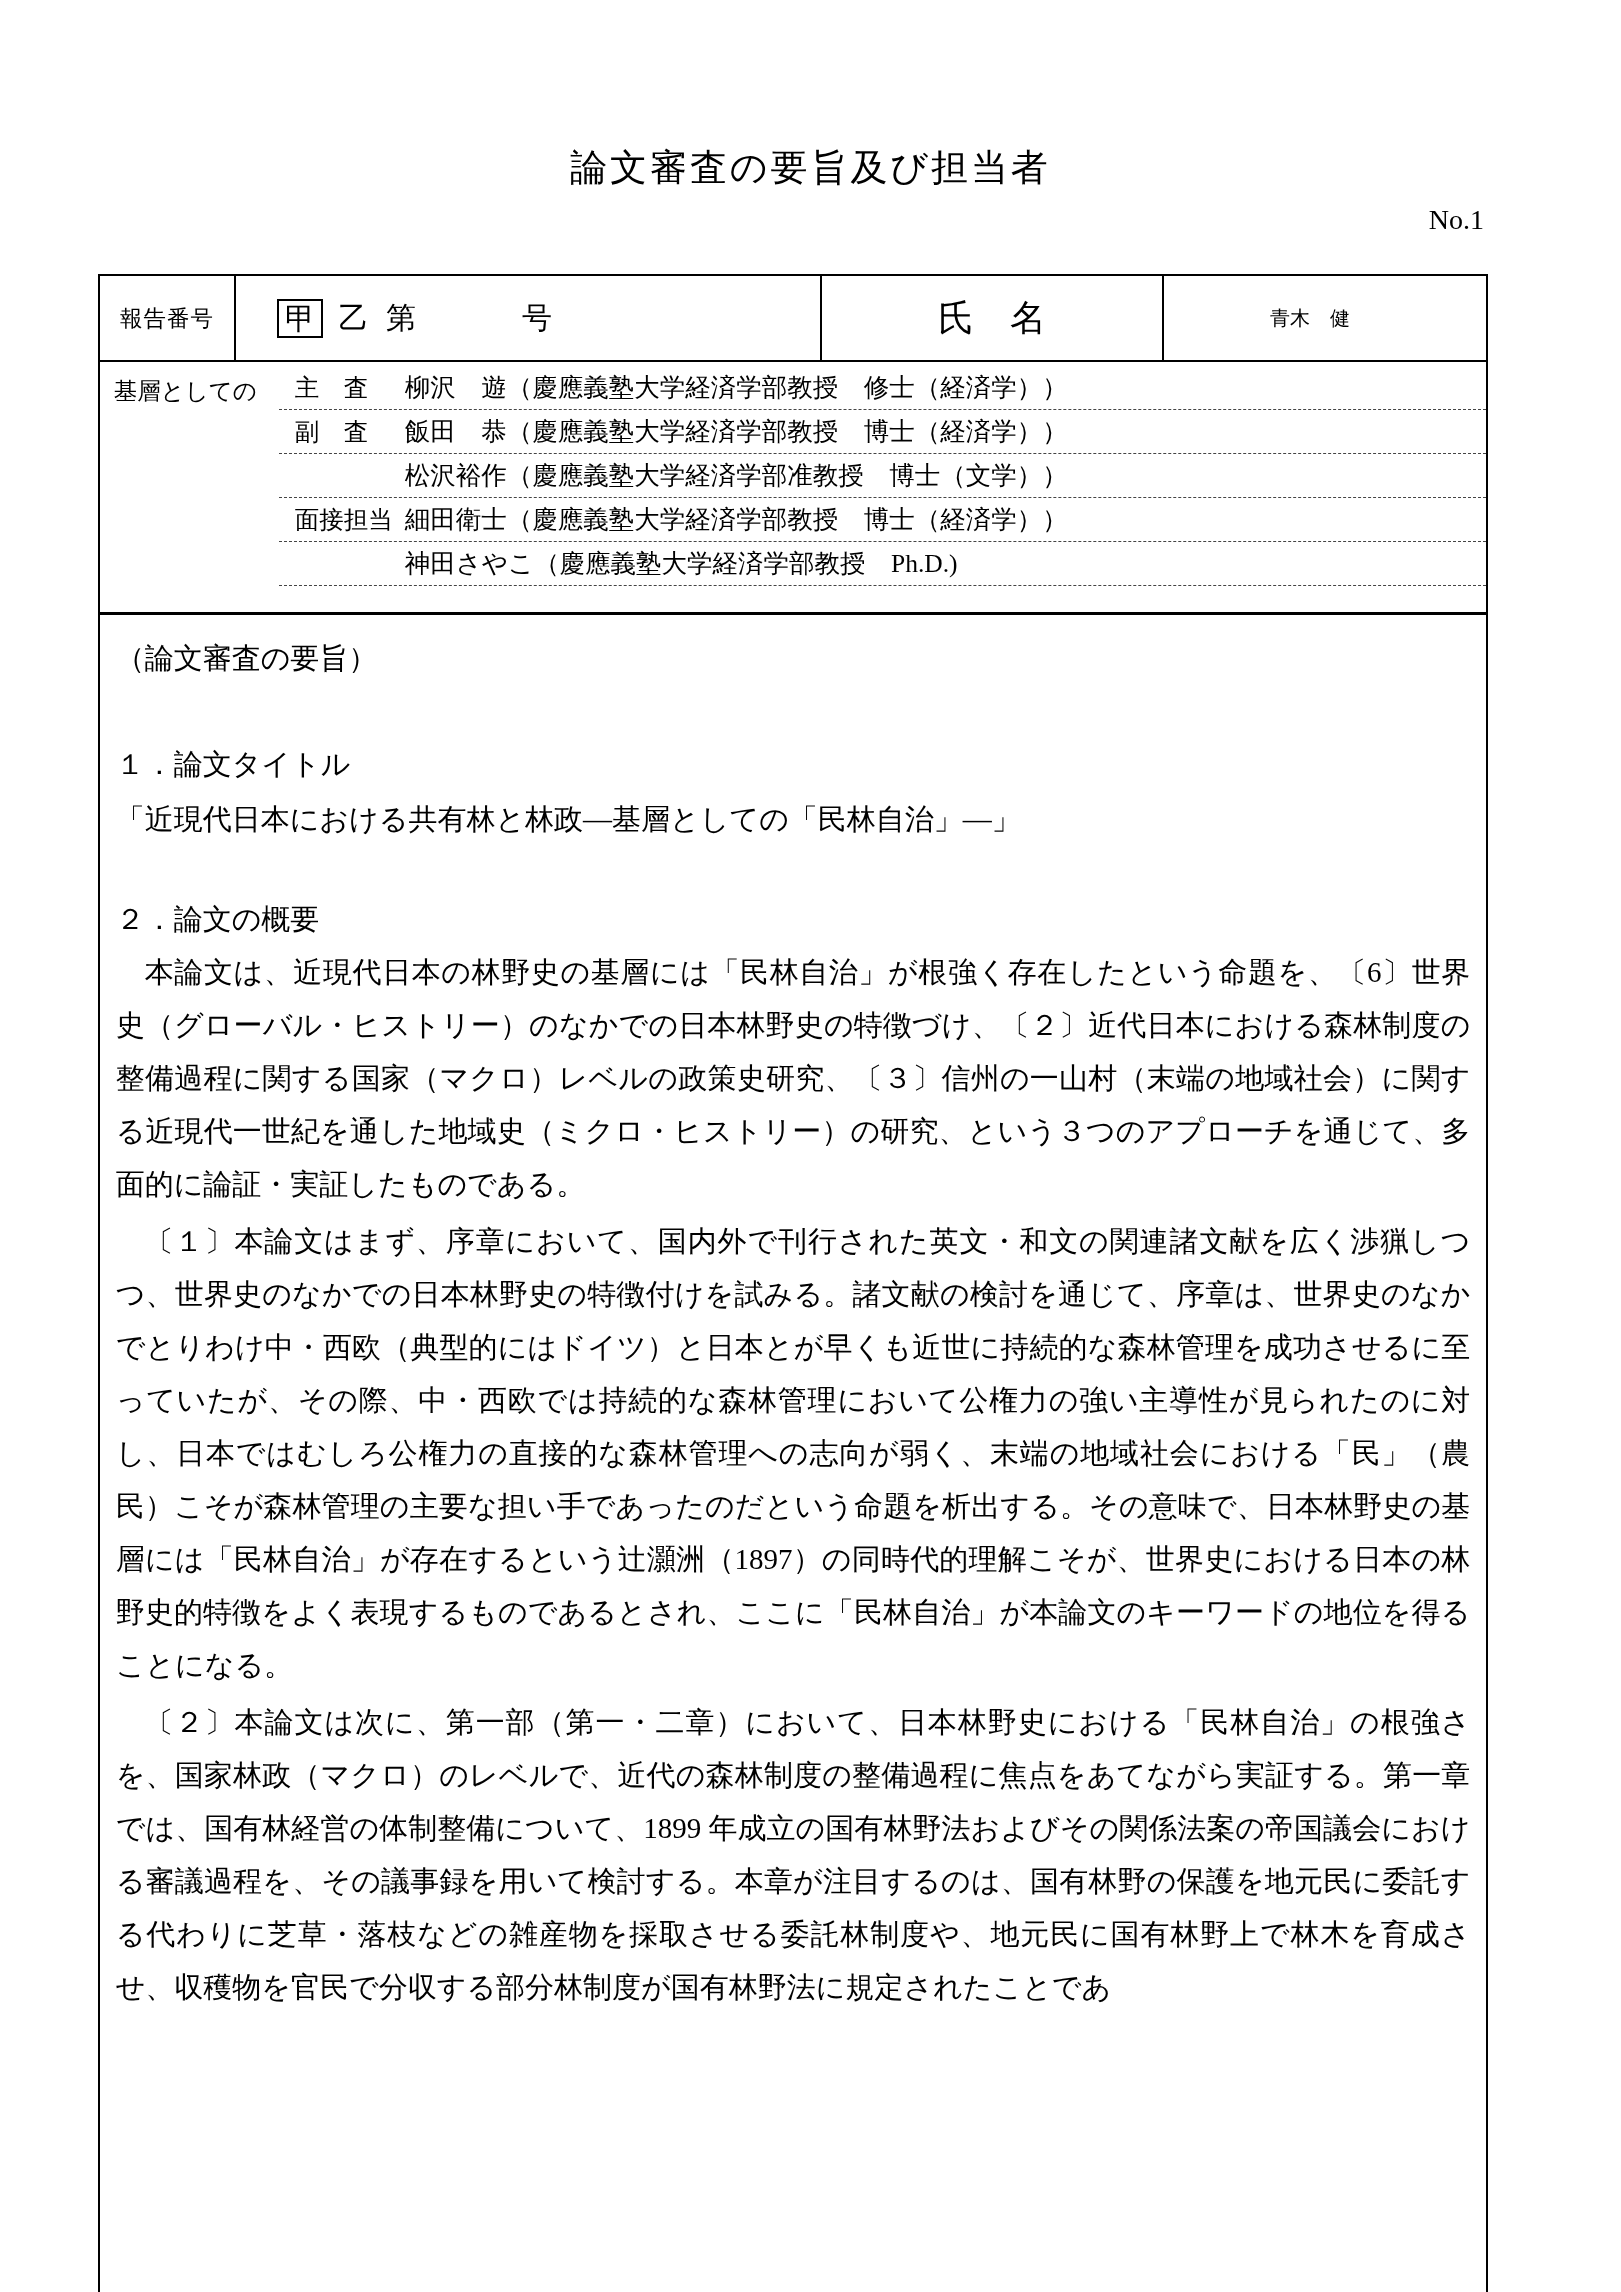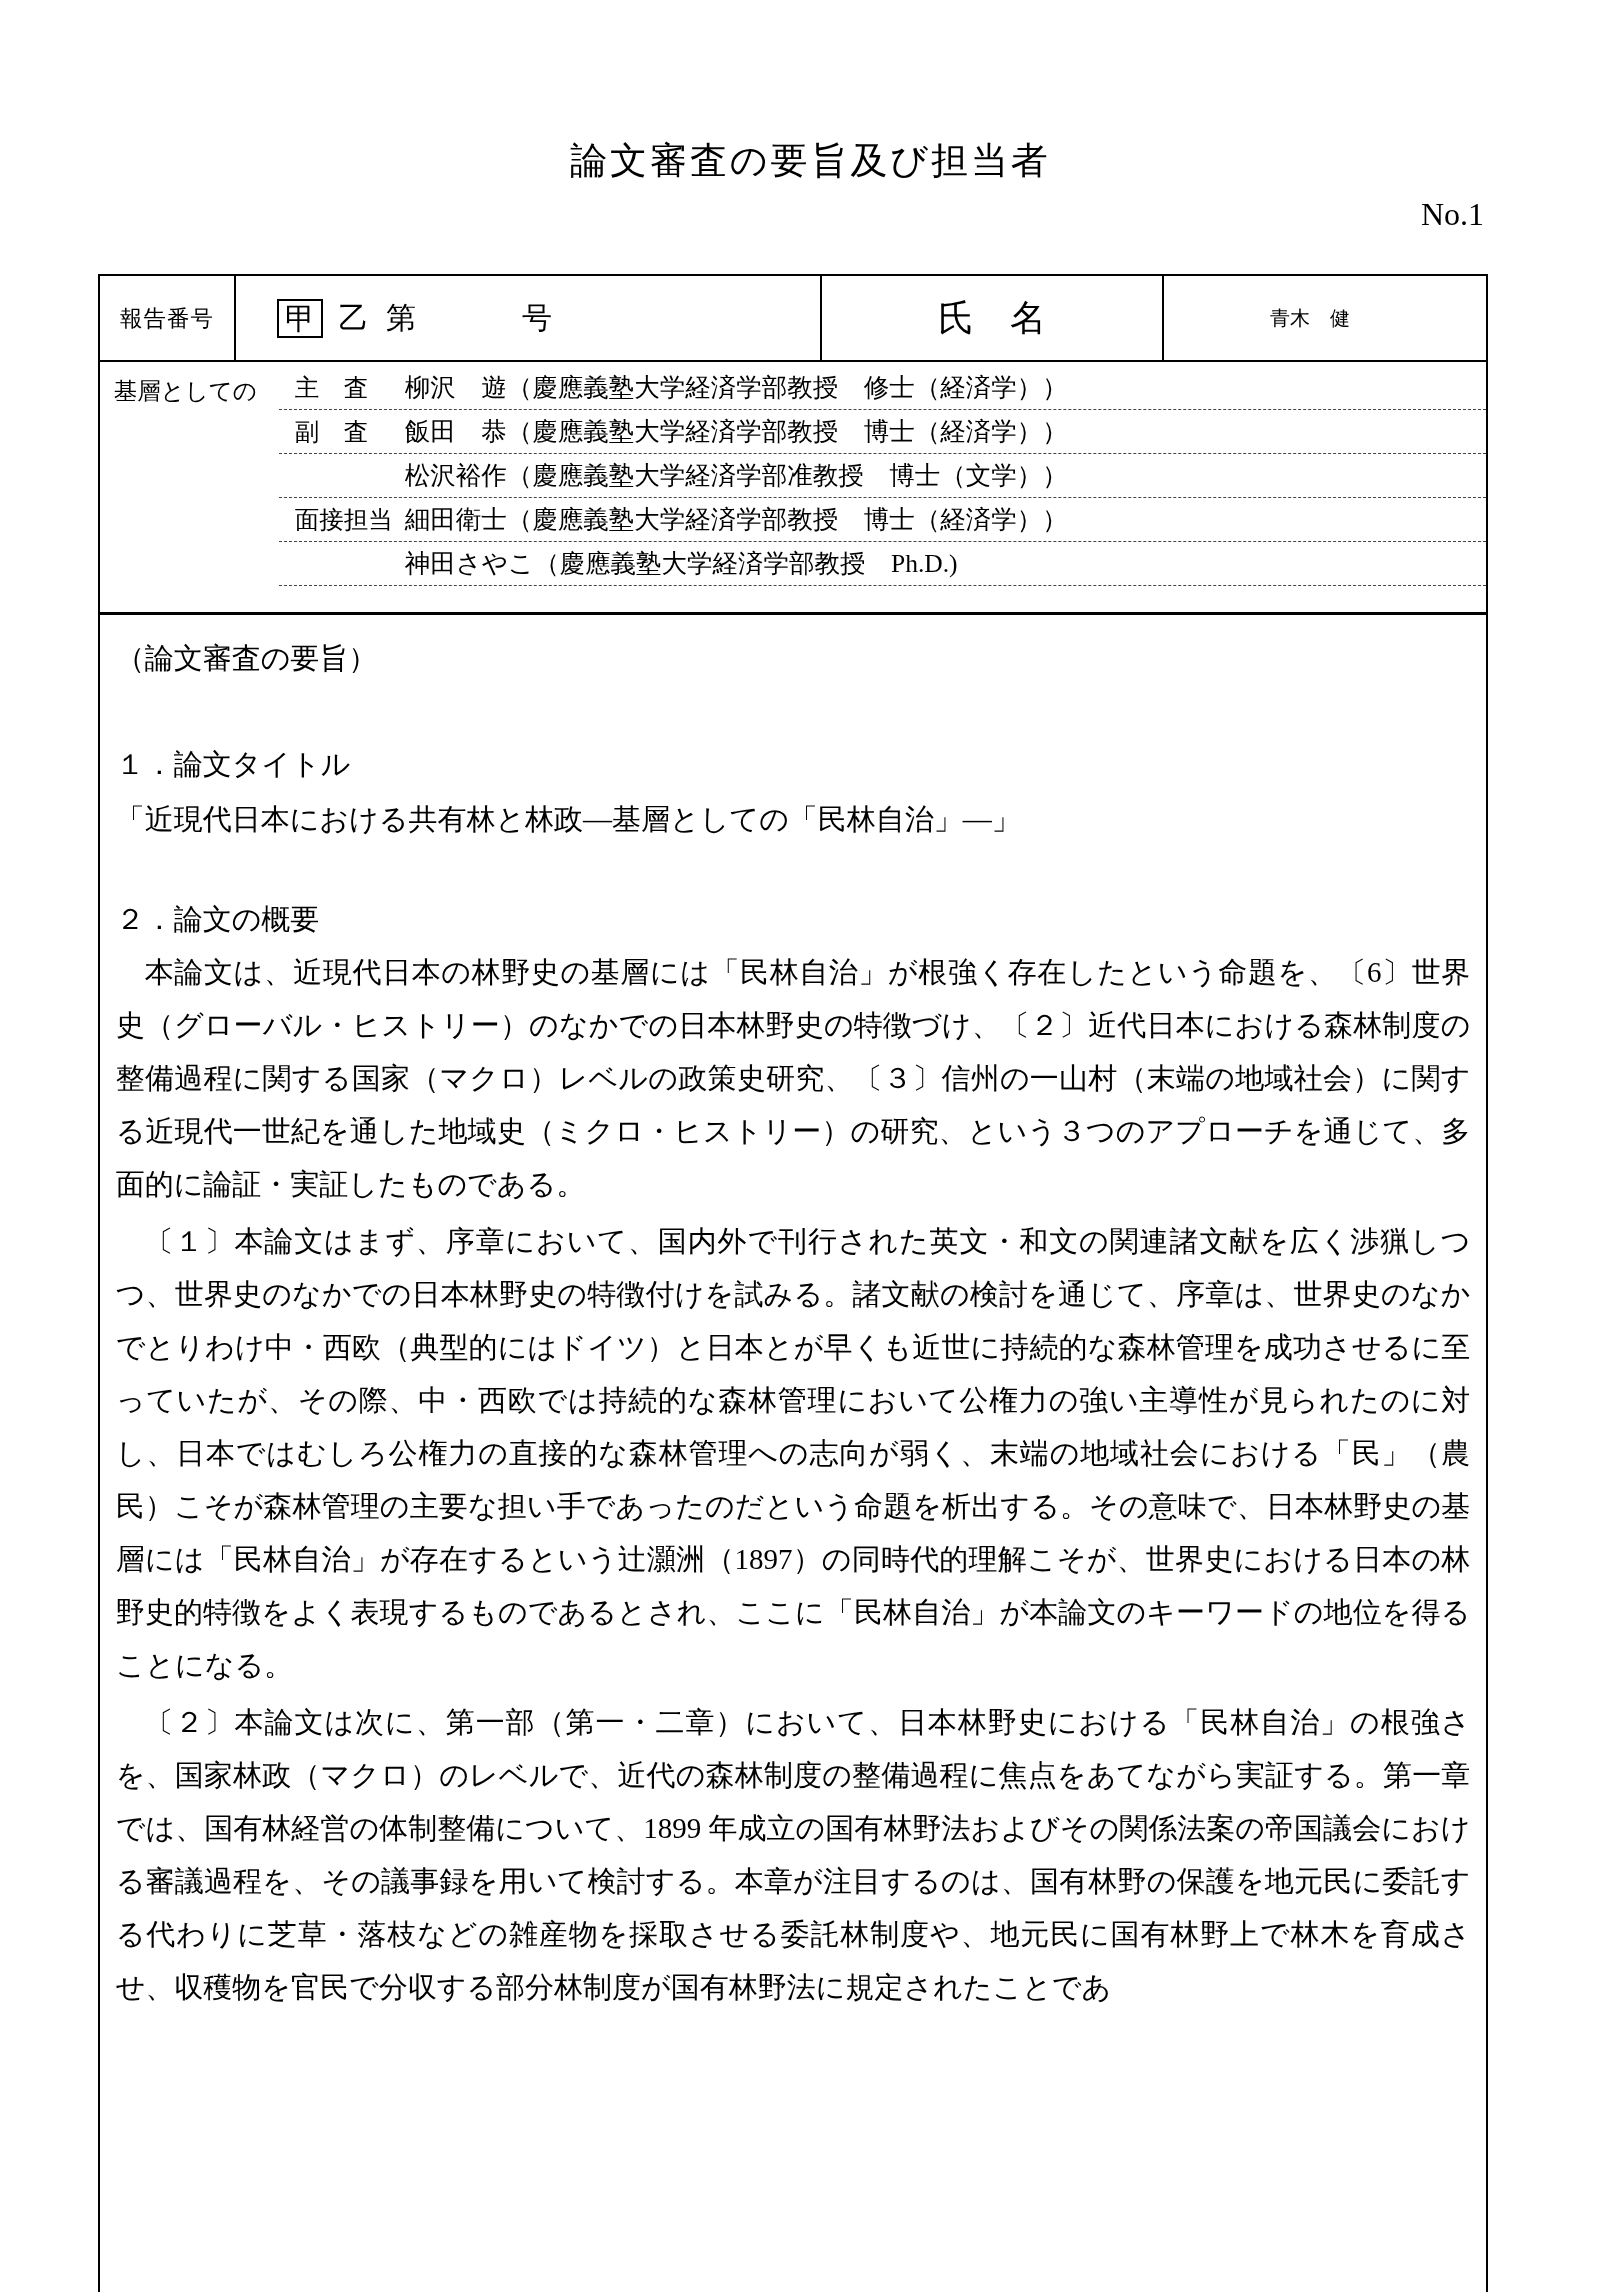--- a/index.html
+++ b/index.html
@@ -2,25 +2,25 @@
 <html><head>
 <meta charset="utf-8">
 <style>
   html, body { margin: 0; padding: 0; background: #ffffff; }
   body {
     width: 1621px; height: 2293px; position: relative;
     font-family: "Liberation Serif", "DejaVu Serif", serif;
     color: #000000;
   }
   .page-title {
-    position: absolute; top: 136px; left: 0; width: 100%;
+    position: absolute; top: 143px; left: 0; width: 100%;
     text-align: center; font-size: 37px; letter-spacing: 2.9px;
   }
   .page-no {
-    position: absolute; top: 196px; right: 137px; font-size: 32px;
+    position: absolute; top: 204px; right: 137px; font-size: 28px;
   }
   .doc-table {
     position: absolute; top: 274px; left: 98px; width: 1390px;
     border: 2.9px solid #000; box-sizing: border-box; background: #fff;
   }
   .row1 { display: flex; height: 86px; border-bottom: 2.9px solid #000; box-sizing: border-box; }
   .row1 > div { box-sizing: border-box; display: flex; align-items: center; }
   .cell-report-label {
     flex: 0 0 136px; border-right: 2.9px solid #000;
     justify-content: center; font-size: 22.5px; letter-spacing: 1px;

